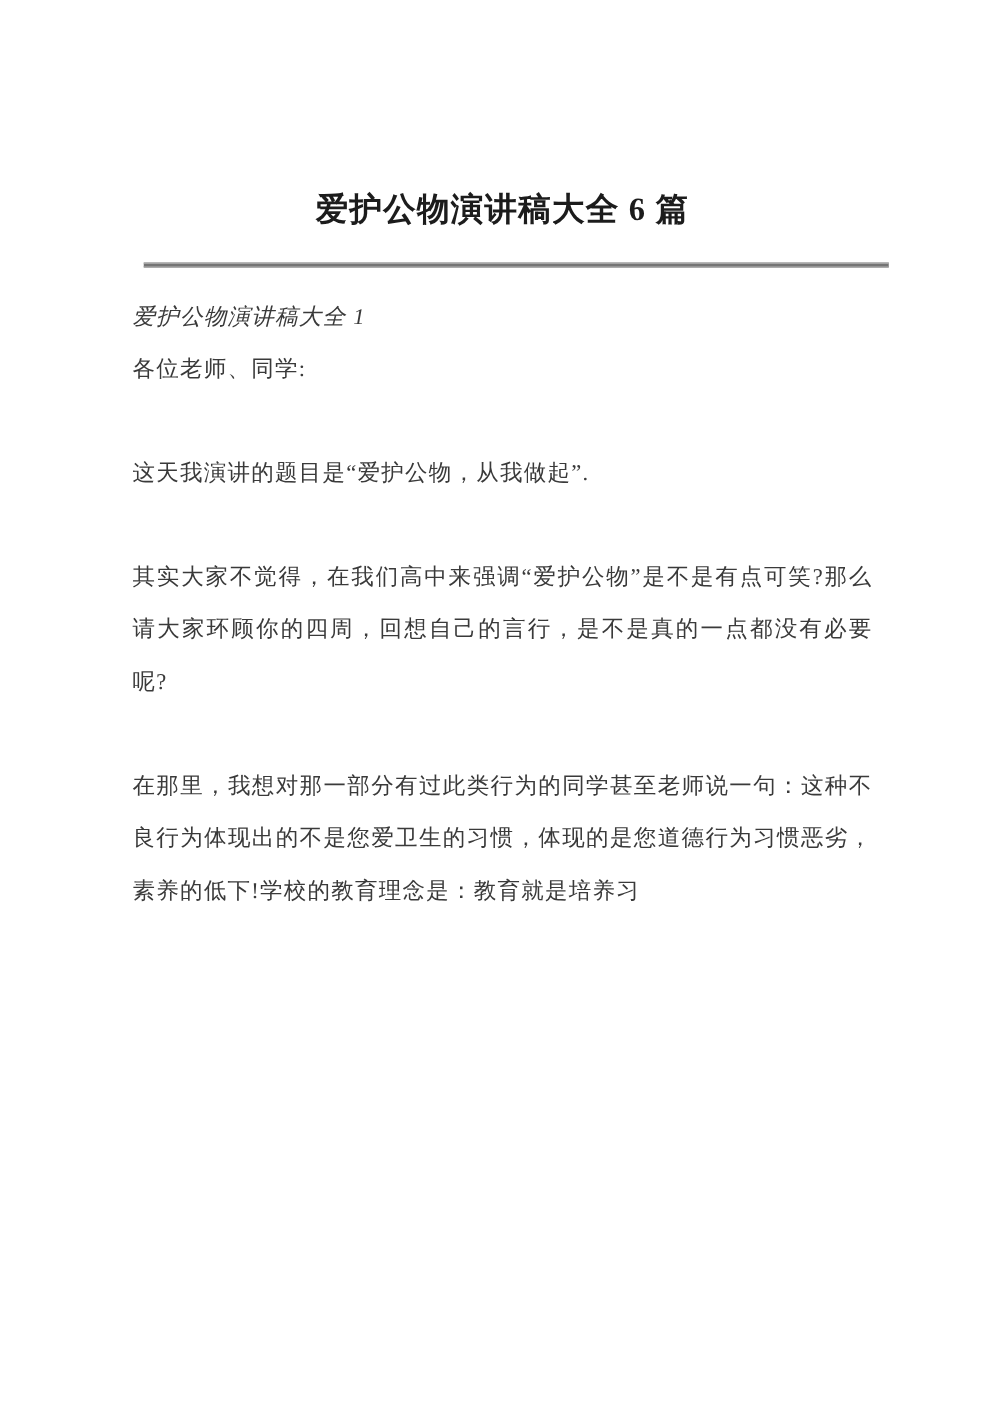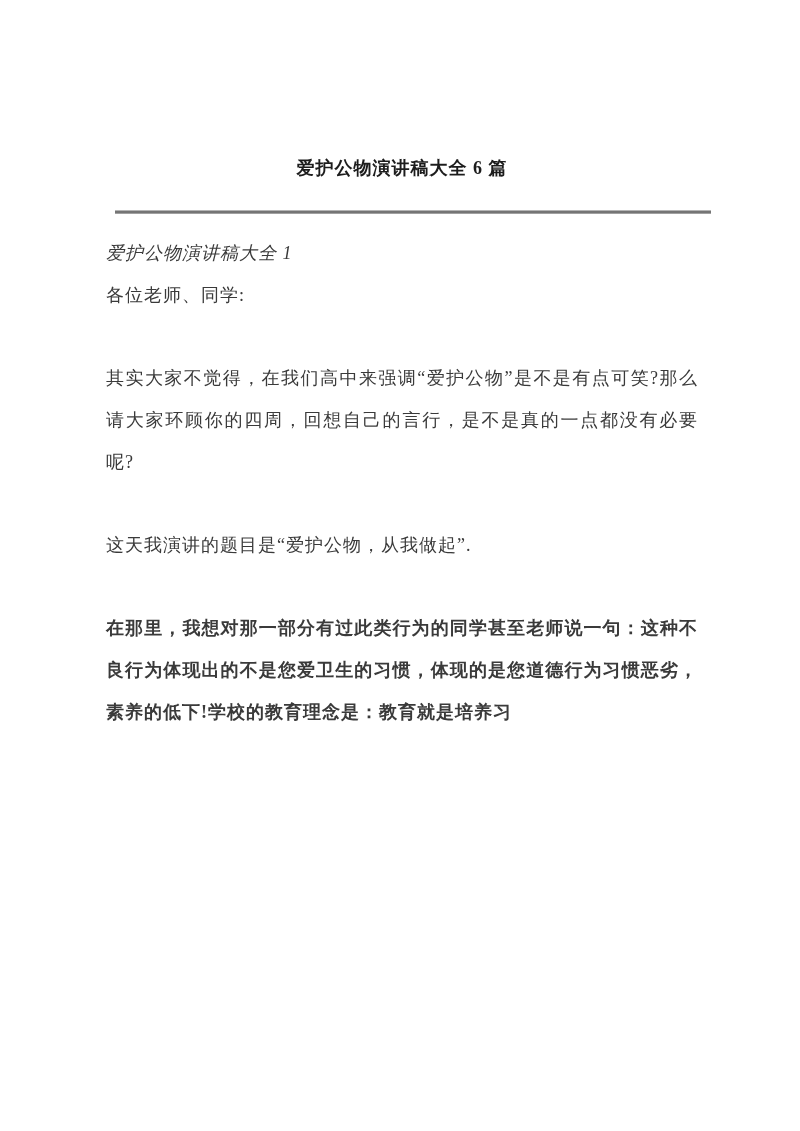--- a/index.html
+++ b/index.html
@@ -18,21 +18,21 @@
   .doc-content {
     position: absolute;
     left: 106px;
     top: 150px;
     width: 592px;
     color: #3a3a3a;
   }
   .doc-title {
     margin: 0;
     padding: 0 0 2px 0;
-    font-size: 18px;
+    font-size: 26px;
     font-weight: bold;
     line-height: 36px;
     text-align: center;
     color: #1c1c1c;
     letter-spacing: 1px;
   }
   .title-divider {
     position: relative;
     left: 9px;
     width: 596px;
@@ -57,42 +57,41 @@
   }
   .salutation {
     margin: 0 0 41px 0;
   }
   .para {
     margin: 0 0 41px 0;
     text-align: justify;
   }
   .para:last-child {
     margin-bottom: 0;
-    font-weight: bold;
   }
 </style>
 </head>
 <body>
 
 <div class="doc-page">
   <div class="doc-content">
 
     <h1 class="doc-title">爱护公物演讲稿大全 6 篇</h1>
 
     <div class="title-divider"></div>
 
     <div class="doc-body">
 
       <p class="section-heading">爱护公物演讲稿大全 1</p>
 
       <p class="salutation">各位老师、同学:</p>
 
 
+      <p class="para">这天我演讲的题目是“爱护公物，从我做起”.</p>
+
       <p class="para">其实大家不觉得，在我们高中来强调“爱护公物”是不是有点可笑?那么请大家环顾你的四周，回想自己的言行，是不是真的一点都没有必要呢?</p>
-
-      <p class="para">这天我演讲的题目是“爱护公物，从我做起”.</p>
 
 
       <p class="para">在那里，我想对那一部分有过此类行为的同学甚至老师说一句：这种不良行为体现出的不是您爱卫生的习惯，体现的是您道德行为习惯恶劣，素养的低下!学校的教育理念是：教育就是培养习</p>
 
     </div>
   </div>
 </div>
 
 </body></html>

